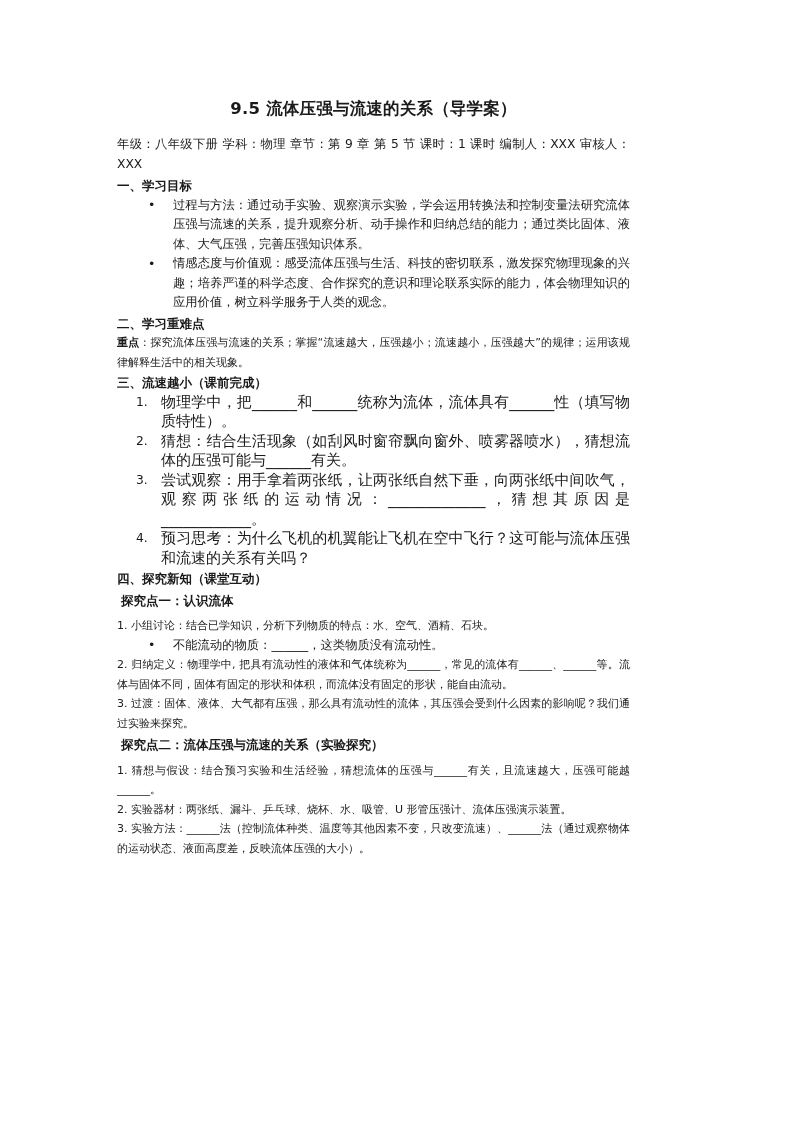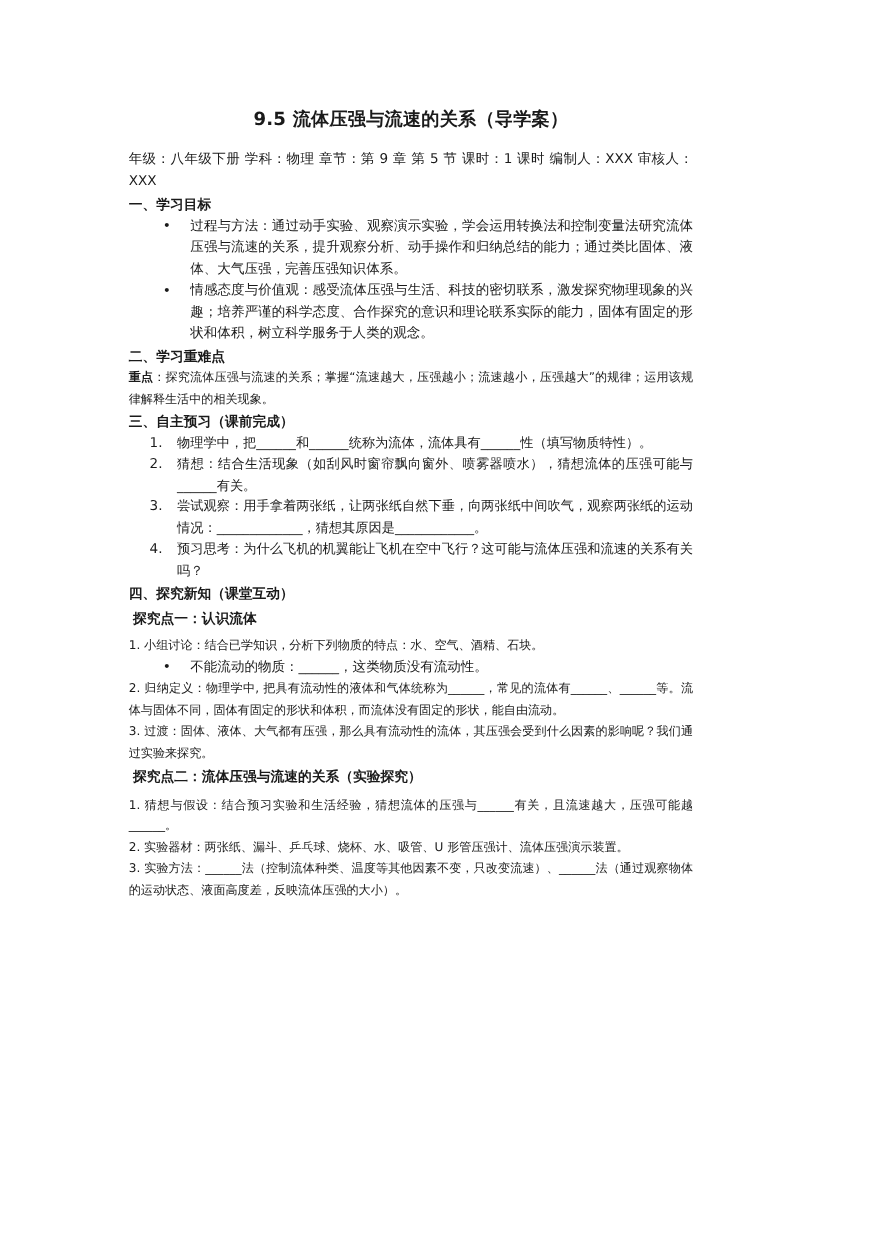--- a/index.html
+++ b/index.html
@@ -90,21 +90,21 @@
   }
   
   ol.nums {
     list-style: none;
     margin: 0;
     padding: 0;
     counter-reset: itm;
   }
   ol.nums > li {
     position: relative;
-    font-size: 12px;
+    font-size: 15px;
     line-height: 19.5px;
     padding-left: 44px;
     counter-increment: itm;
     text-align: justify;
     text-justify: inter-ideograph;
   }
   ol.nums > li::before {
     content: counter(itm) ".";
     position: absolute;
     left: 19px;
@@ -121,31 +121,31 @@
 <div class="page">
 
   <h1 class="doc-title">9.5  流体压强与流速的关系（导学案）</h1>
 
   <p class="meta-line">年级：八年级下册  学科：物理  章节：第 9 章  第 5 节  课时：1 课时  编制人：XXX  审核人：XXX</p>
 
   <div class="blk">
     <div class="sec-head">一、学习目标</div>
     <ul class="bullets">
       <li>过程与方法：通过动手实验、观察演示实验，学会运用转换法和控制变量法研究流体压强与流速的关系，提升观察分析、动手操作和归纳总结的能力；通过类比固体、液体、大气压强，完善压强知识体系。</li>
-      <li>情感态度与价值观：感受流体压强与生活、科技的密切联系，激发探究物理现象的兴趣；培养严谨的科学态度、合作探究的意识和理论联系实际的能力，固体有固定的形状和体积，树立科学服务于人类的观念。</li>
+      <li>情感态度与价值观：感受流体压强与生活、科技的密切联系，激发探究物理现象的兴趣；培养严谨的科学态度、合作探究的意识和理论联系实际的能力，体会物理知识的应用价值，树立科学服务于人类的观念。</li>
     </ul>
   </div>
 
   <div class="blk">
     <div class="sec-head">二、学习重难点</div>
     <p class="para"><span class="lead">重点</span><span>：探究流体压强与流速的关系；掌握“流速越大，压强越小；流速越小，压强越大”的规律；运用该规律解释生活中的相关现象。</span></p>
   </div>
 
   <div class="blk">
-    <div class="sec-head">三、自主预习（课前完成）</div>
+    <div class="sec-head">三、流速越小（课前完成）</div>
     <ol class="nums">
       <li>物理学中，把______和______统称为流体，流体具有______性（填写物质特性）。</li>
       <li>猜想：结合生活现象（如刮风时窗帘飘向窗外、喷雾器喷水），猜想流体的压强可能与______有关。</li>
       <li>尝试观察：用手拿着两张纸，让两张纸自然下垂，向两张纸中间吹气，观察两张纸的运动情况：_____________，猜想其原因是____________。</li>
       <li>预习思考：为什么飞机的机翼能让飞机在空中飞行？这可能与流体压强和流速的关系有关吗？</li>
     </ol>
   </div>
 
   <div class="blk">
     <div class="sec-head">四、探究新知（课堂互动）</div>

